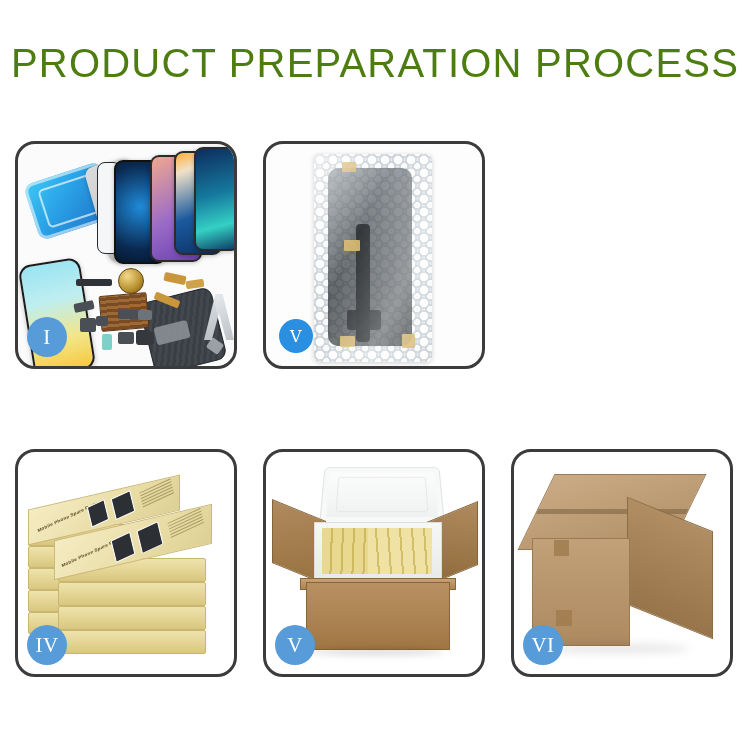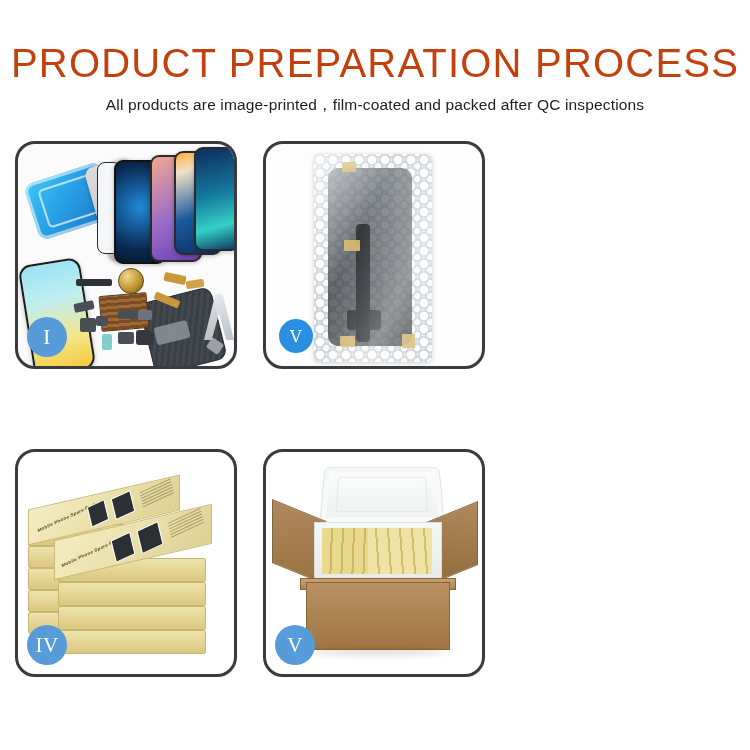--- a/index.html
+++ b/index.html
@@ -10,21 +10,21 @@
     overflow:hidden;
     position:relative;
   }
   .page{width:750px;height:750px;position:relative;}
 
   
   .header{position:absolute;left:0;top:0;width:750px;text-align:center;}
   .title{
     font-size:40px;
     letter-spacing:1.2px;
-    color:#c2410c;
+    color:#4d7c0f;
     font-weight:400;
     margin-top:42px;
     line-height:1.05;
     font-family:"Liberation Sans","DejaVu Sans",sans-serif;
   }
   .subtitle{
     font-size:15.5px;
     color:#1d1d1d;
     margin-top:11px;
     letter-spacing:0.15px;
@@ -343,21 +343,20 @@
     background:rgba(0,0,0,.1);filter:blur(4px);border-radius:50%;
   }
 </style>
 </head>
 <body>
 
 <div class="page">
 
   <div class="header">
     <div class="title">PRODUCT PREPARATION PROCESS</div>
-    <div class="subtitle">All products are image-printed，film-coated and packed after QC inspections</div>
   </div>
 
   <div class="grid">
 
     <div class="row">
 
       <div class="panel p1">
         <div class="scene">
           <div class="film"></div>
           <div class="ph ph-a"></div>
@@ -462,16 +461,27 @@
           <div class="flapR"></div>
           <div class="foam-body"></div>
           <div class="ybox-area"></div>
           <div class="carton-lip"></div>
           <div class="carton-front"></div>
           <div class="carton-shadow"></div>
         </div>
         <div class="badge">V</div>
       </div>
 
+      <div class="panel p6">
+        <div class="scene">
+          <div class="c6-top"></div>
+          <div class="c6-side"></div>
+          <div class="c6-front"></div>
+          <div class="c6-tape c6-t1"></div>
+          <div class="c6-tape c6-t2"></div>
+          <div class="c6-shadow"></div>
+        </div>
+        <div class="badge">VI</div>
+      </div>
     </div>
 
   </div>
 </div>
 
 </body></html>

